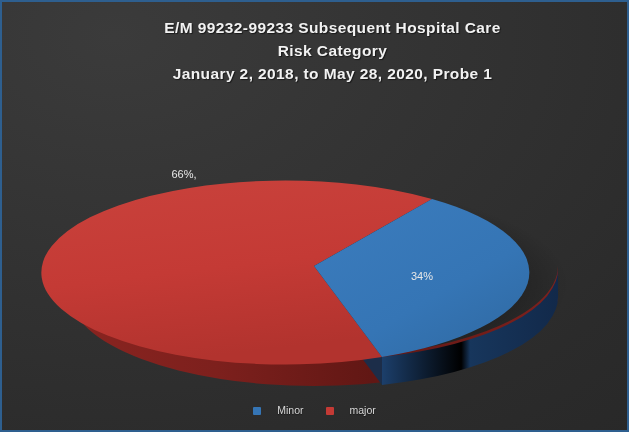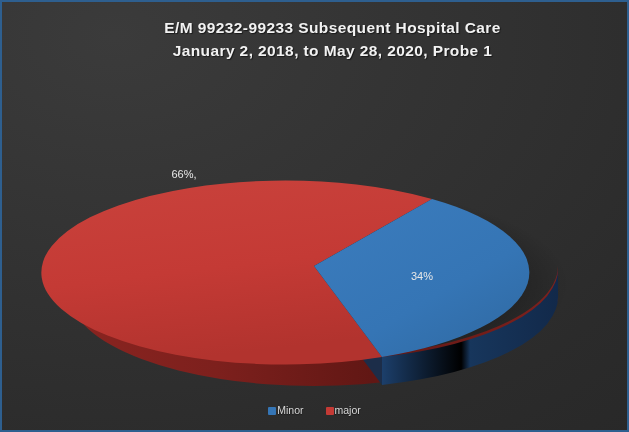--- a/index.html
+++ b/index.html
@@ -66,21 +66,21 @@
     bottom: 14px;
     width: 100%;
     display: flex;
     justify-content: center;
     align-items: center;
     gap: 22px;
   }
   .legend-item {
     display: flex;
     align-items: center;
-    gap: 1px;
+    gap: 16px;
   }
   .legend-swatch {
     width: 8px;
     height: 8px;
     display: block;
     border-radius: 1px;
   }
   .legend-label {
     color: #d8d8d8;
     font-size: 10.5px;
@@ -88,20 +88,21 @@
     text-shadow: 0 1px 1px rgba(0,0,0,0.5);
   }
 </style>
 </head>
 <body>
 
 <div id="chart-frame">
 
   <div id="chart-title">
     <span class="tline">E/M 99232-99233 Subsequent Hospital Care</span>
+    <span class="tline">Risk Category</span>
     <span class="tline">January 2, 2018, to May 28, 2020, Probe 1</span>
   </div>
 
   <div id="plot-area">
     <svg id="pie-svg" width="629" height="300" viewBox="0 0 629 300">
       <defs>
         <linearGradient id="gradRedTop" x1="0" y1="0" x2="0.25" y2="1">
           <stop offset="0%" stop-color="#c9423c"></stop>
           <stop offset="55%" stop-color="#c43a35"></stop>
           <stop offset="100%" stop-color="#b2332e"></stop>

